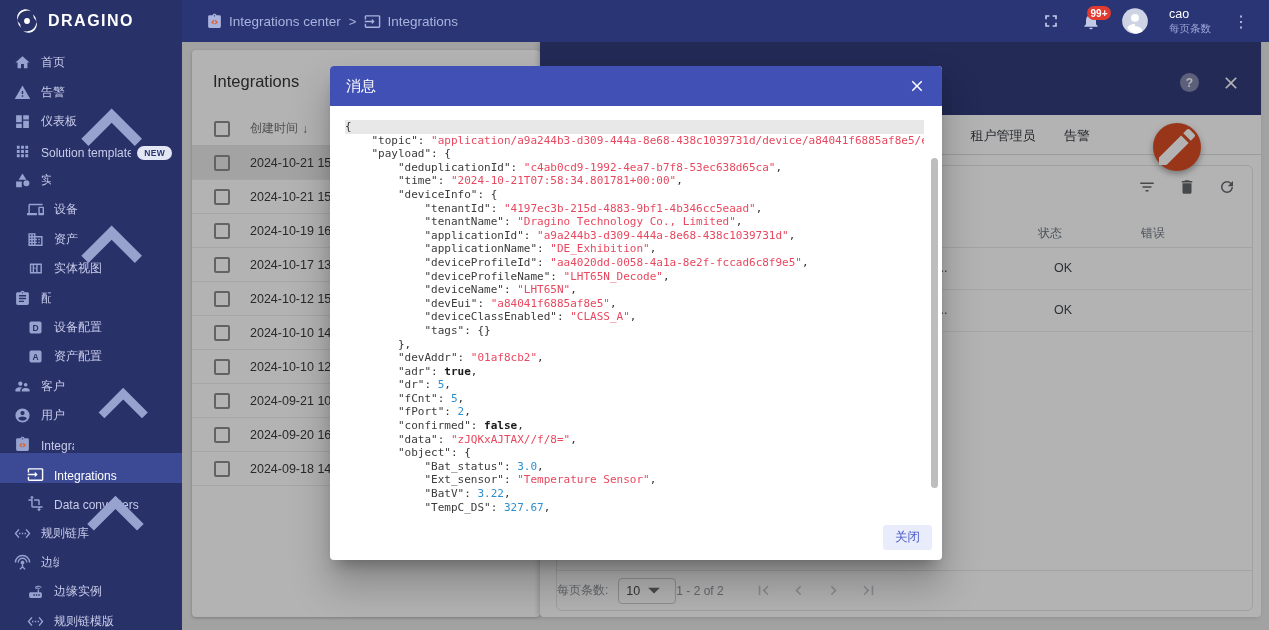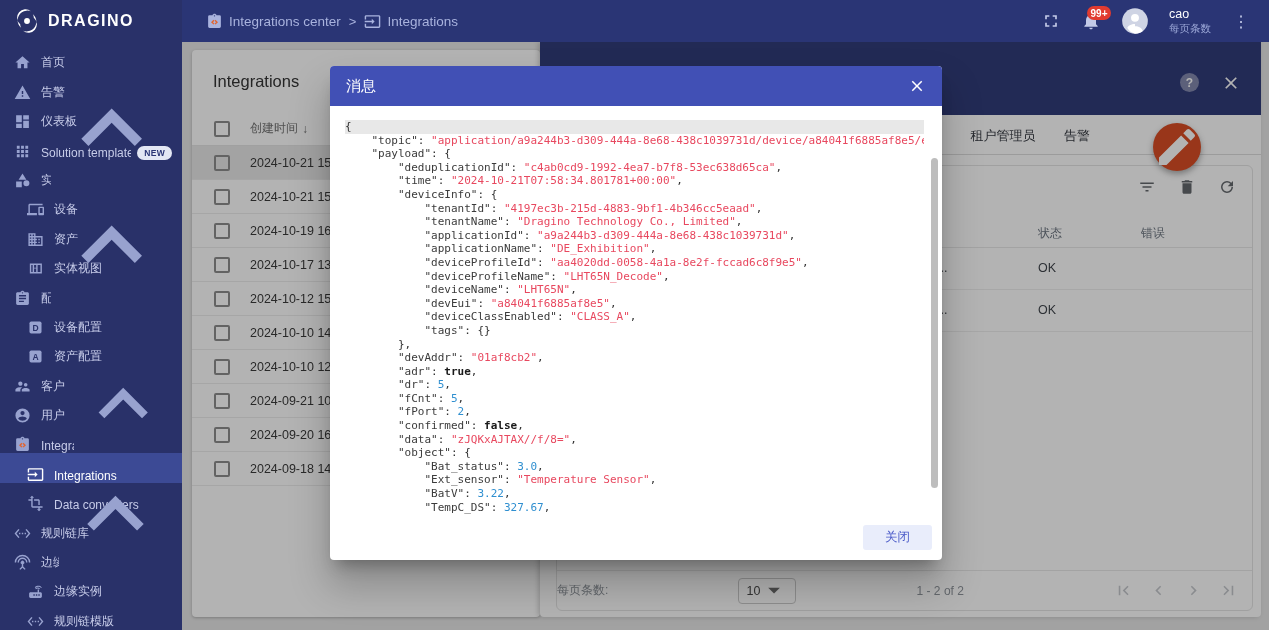--- a/index.html
+++ b/index.html
@@ -70,23 +70,23 @@
   .events-card{position:absolute;left:16px;right:8px;top:123px;bottom:6px;border:1px solid #e3e3e3;border-radius:6px;background:#fff}
   .ev-toolbar{position:absolute;top:12px;right:16px;display:flex;gap:22px}
   .ev-toolbar span{width:18px;height:18px;color:#5f6368;cursor:pointer}
   .ev-toolbar svg{width:18px;height:18px}
   .ev-head{position:absolute;left:0;right:0;top:52px;height:30px;border-bottom:1px solid #e8e8e8;font-size:12px;color:#67707c}
   .ev-head span{position:absolute;top:7px}
   .eh-msg{left:361px}.eh-status{left:481px}.eh-err{left:584px}
   .e-rows{position:absolute;left:0;right:0;top:82px}
   .e-row{height:42px;position:relative;border-bottom:1px solid #ededed;font-size:12.5px;color:#3a3f46;cursor:pointer}
   .e-msg{position:absolute;left:380px;top:13px}
-  .e-status{position:absolute;left:481px;top:13px}
+  .e-status{position:absolute;left:497px;top:13px}
   .e-err{position:absolute;left:584px;top:13px}
-  .ev-foot{position:absolute;left:0;right:0;bottom:0;height:40px;border-top:1px solid #e8e8e8;display:flex;align-items:center;justify-content:space-between;padding-right:14px;color:#8b9198;font-size:12px}
+  .ev-foot{position:absolute;left:0;right:0;bottom:0;height:40px;border-top:1px solid #e8e8e8;display:flex;align-items:center;justify-content:flex-start;padding-right:14px;color:#8b9198;font-size:12px}
   .pp-select{margin-left:10px;border:1px solid #c9c9c9;border-radius:4px;height:26px;width:58px;display:flex;align-items:center;justify-content:space-between;padding:0 7px;color:#444;font-size:12.5px;cursor:pointer}
   .pp-select svg{width:14px;height:14px;color:#666}
   .pg-range{}
   .pg-nav{margin-left:30px;display:flex;gap:16px}
   .pg-btn{width:19px;height:19px;color:#c3c6cb;cursor:default}
   .pg-btn svg{width:19px;height:19px}
 
   
   .backdrop{position:absolute;left:182px;top:42px;right:0;bottom:0;background:rgba(20,20,20,.32);z-index:50}
   .modal{position:absolute;left:330px;top:66px;width:612px;height:494px;background:#fff;border-radius:4px;overflow:hidden;z-index:60;box-shadow:0 11px 15px -7px rgba(0,0,0,.3),0 24px 38px 3px rgba(0,0,0,.22)}
@@ -98,21 +98,21 @@
   .code{position:relative;height:100%;overflow:hidden;font-family:"DejaVu Sans Mono",monospace;font-size:11px;line-height:13.6px;color:#333;white-space:pre}
   .cline{height:13.6px}
   .cactive{background:#e8e8e8}
   .jk{color:var(--json-key,#3b3b3b)}
   .js{color:var(--json-string,#e8485f)}
   .jn{color:var(--json-number,#2f8fd0)}
   .jb{color:#1a1a1a;font-weight:bold}
   .code-scroll{position:absolute;right:4px;top:52px;bottom:12px;width:7px}
   .code-thumb{position:absolute;top:0;width:7px;height:96%;background:#bdbdbd;border-radius:4px;cursor:pointer}
   .m-foot{position:absolute;left:0;right:0;bottom:0;height:46px;display:flex;align-items:center;justify-content:flex-end;padding-right:10px}
-  .btn-close{background:#e9edfb;color:#4a5ac8;font-size:12.5px;font-weight:500;padding:4px 22px;border-radius:3px;border:none;cursor:pointer;font-family:inherit}
+  .btn-close{background:#e9edfb;color:#4a5ac8;font-size:12.5px;font-weight:500;padding:4px 12px;border-radius:3px;border:none;cursor:pointer;font-family:inherit}
 </style>
 </head>
 <body>
 
 <div class="app">
 
   <div class="sidebar">
     <div class="logo">
       <svg viewBox="0 0 40 40">
         <path fill="#fff" d="M26 5a15 15 0 0 0-20.4 14c0 4.6 2.1 8.7 5.4 11.4a10.5 10.5 0 0 1-1.5-5.5A12 12 0 0 1 26 5z"></path>

